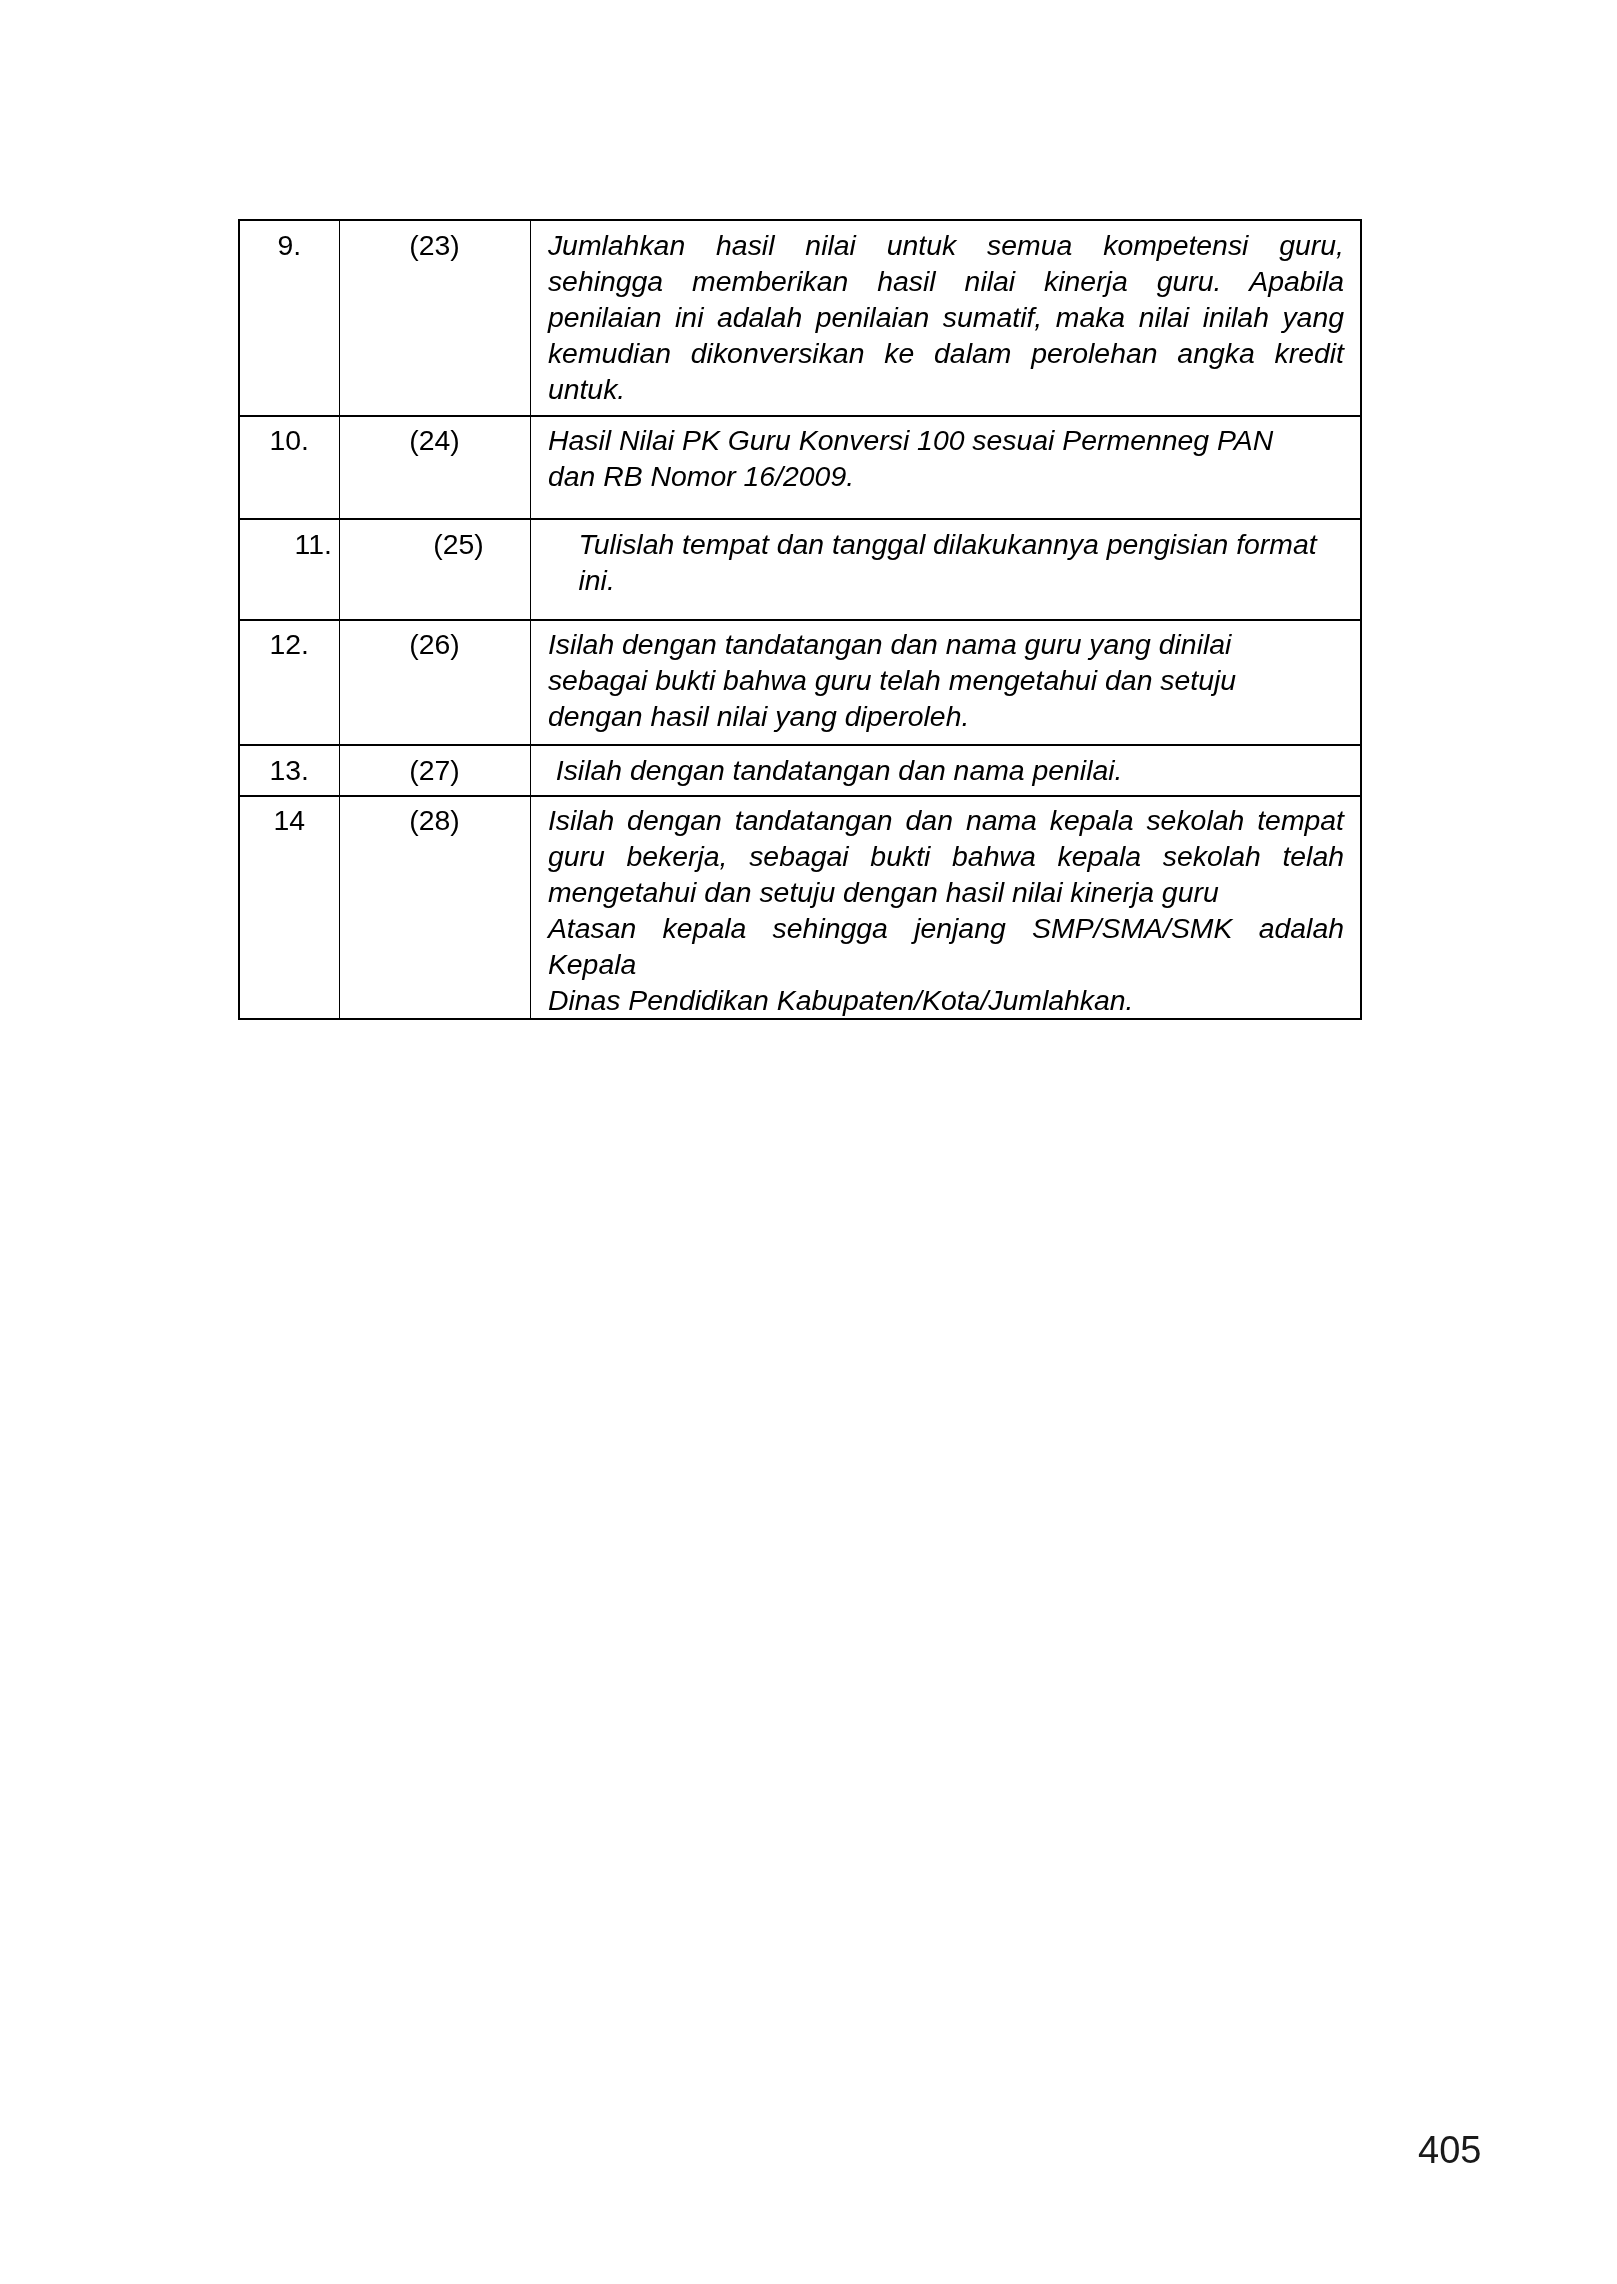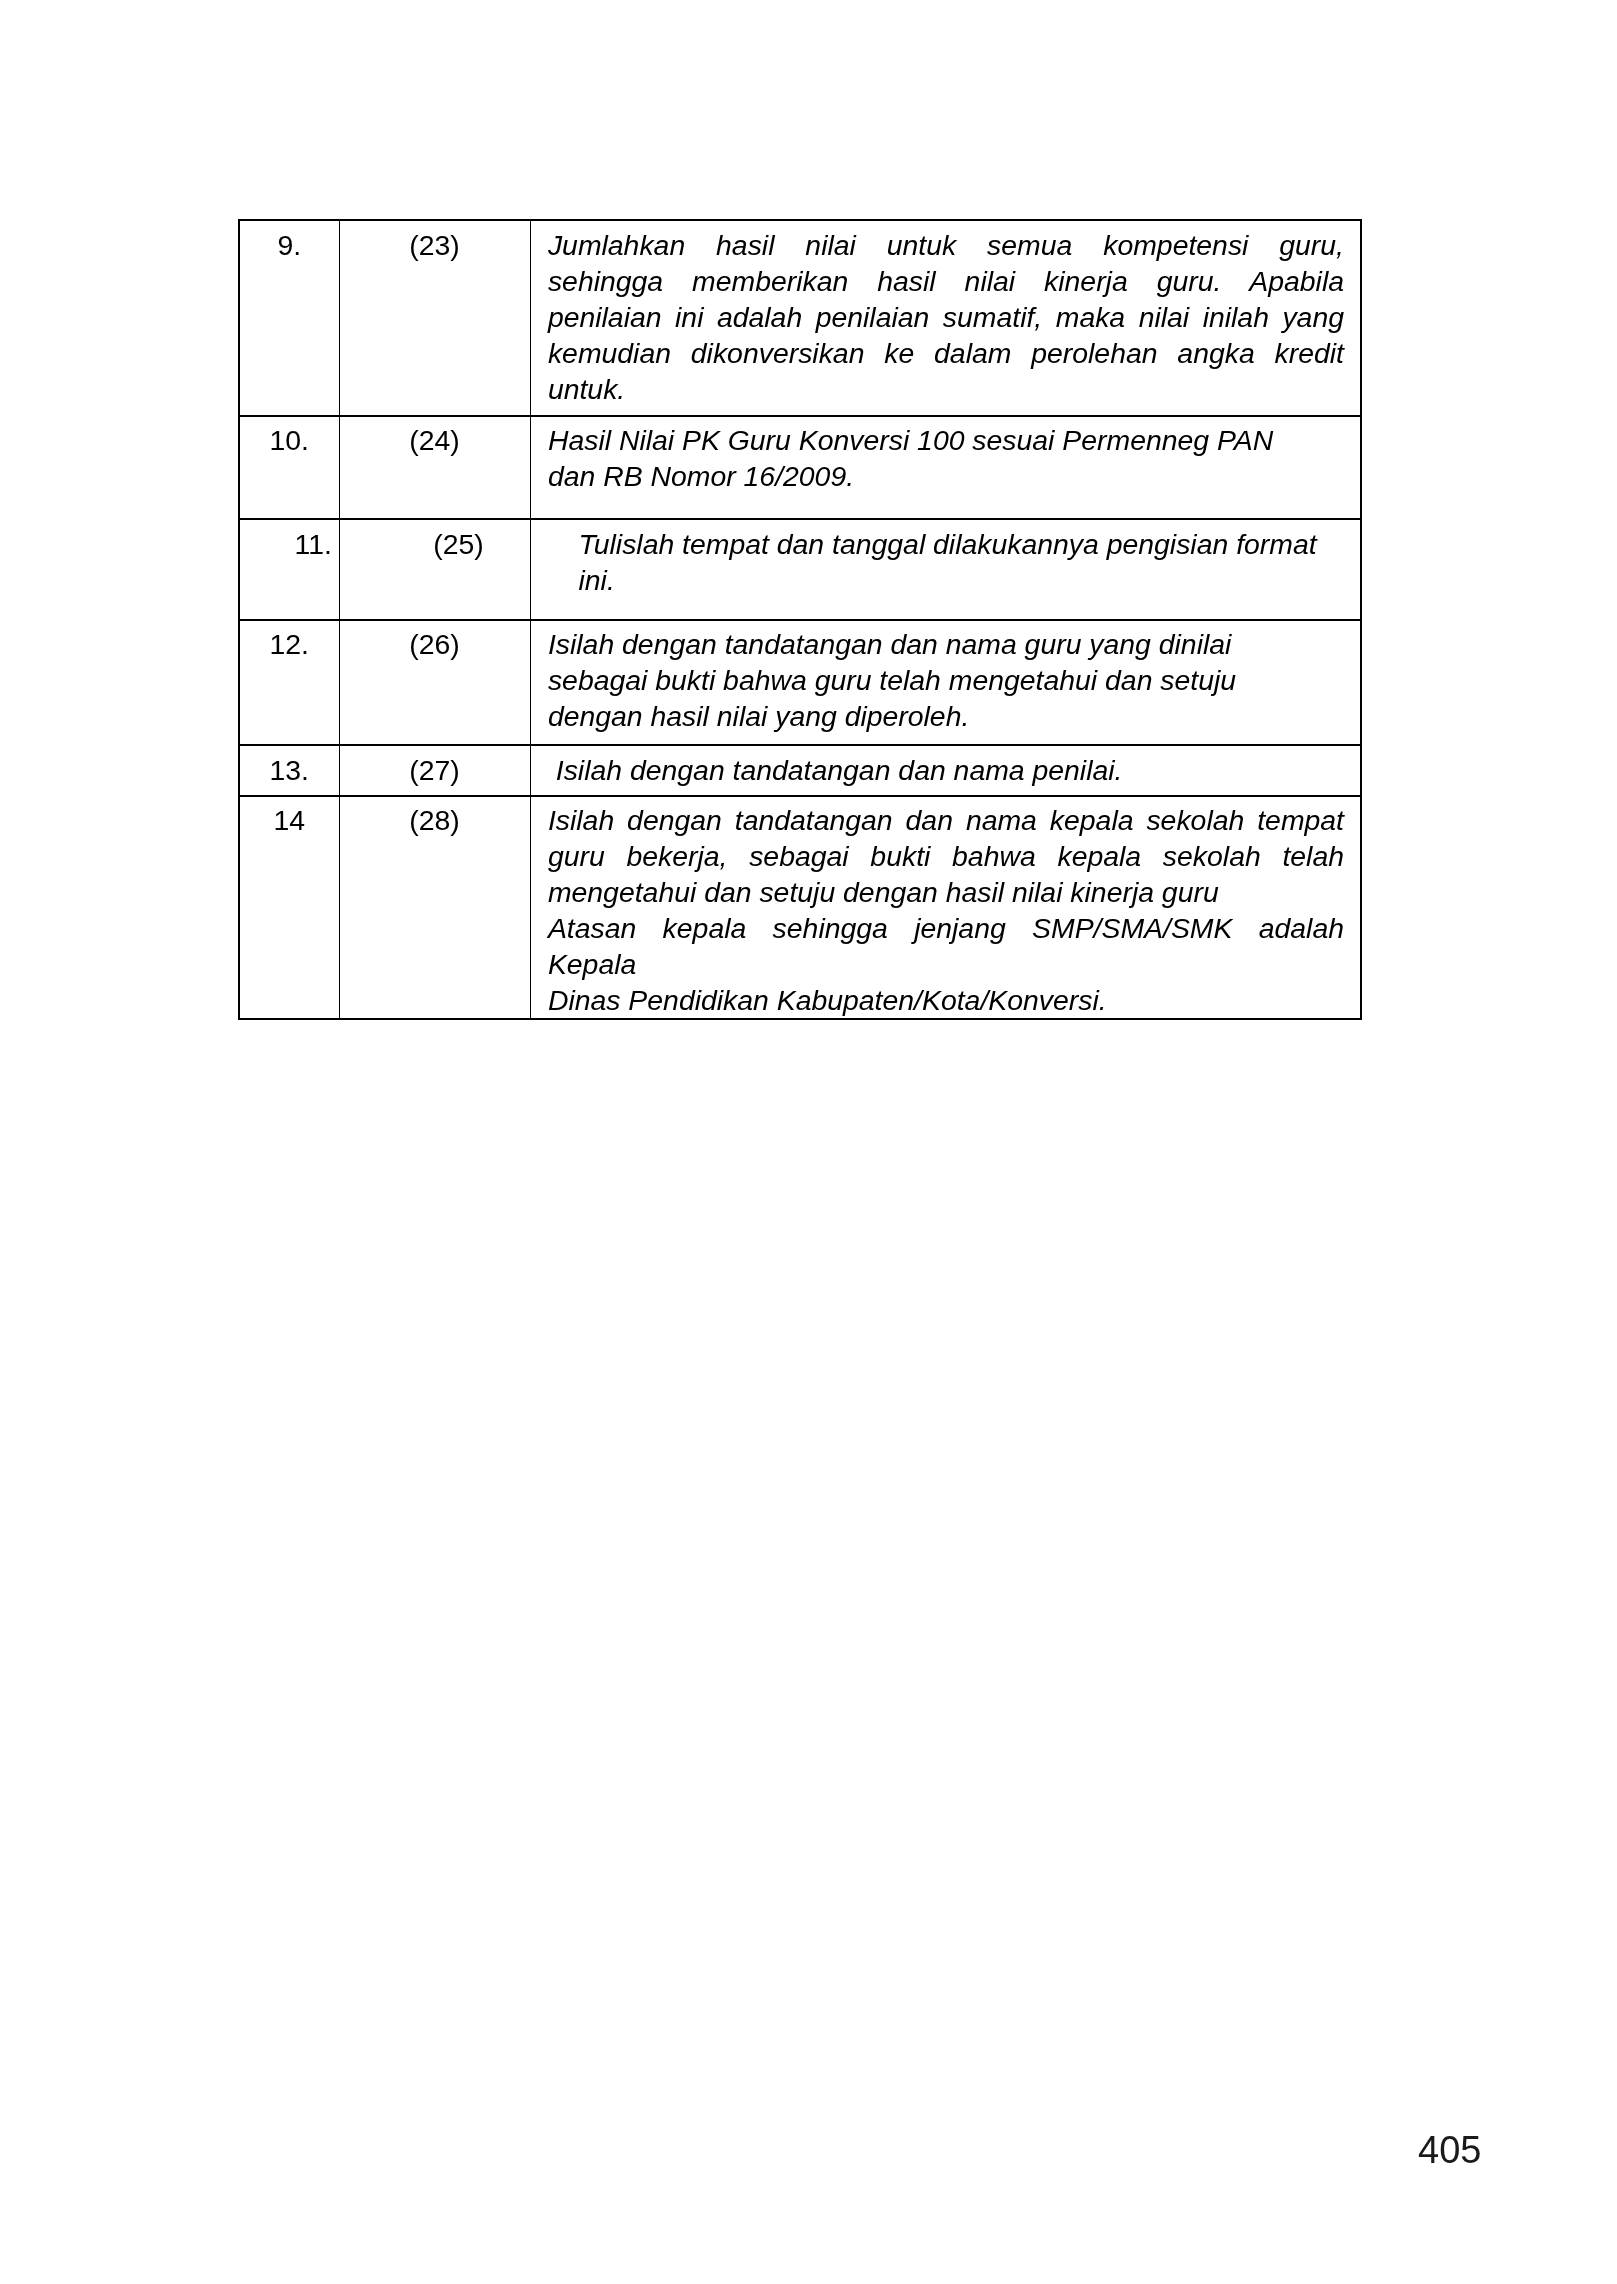--- a/index.html
+++ b/index.html
@@ -123,21 +123,21 @@
           <td class="no">14</td>
           <td class="code">(28)</td>
           <td class="desc">
             <div class="para justify">
               <div class="line">Isilah dengan tandatangan dan nama kepala sekolah tempat</div>
               <div class="line">guru bekerja, sebagai bukti bahwa kepala sekolah telah</div>
               <div class="line">mengetahui dan setuju dengan hasil nilai kinerja guru</div>
             </div>
             <div class="para justify">
               <div class="line">Atasan kepala sehingga jenjang SMP/SMA/SMK adalah Kepala</div>
-              <div class="line">Dinas Pendidikan Kabupaten/Kota/Konversi.</div>
+              <div class="line">Dinas Pendidikan Kabupaten/Kota/Jumlahkan.</div>
             </div>
           </td>
         </tr>
       </tbody>
   </table>
   <div class="pageno">405</div>
 </div>
 
 
 </body></html>

